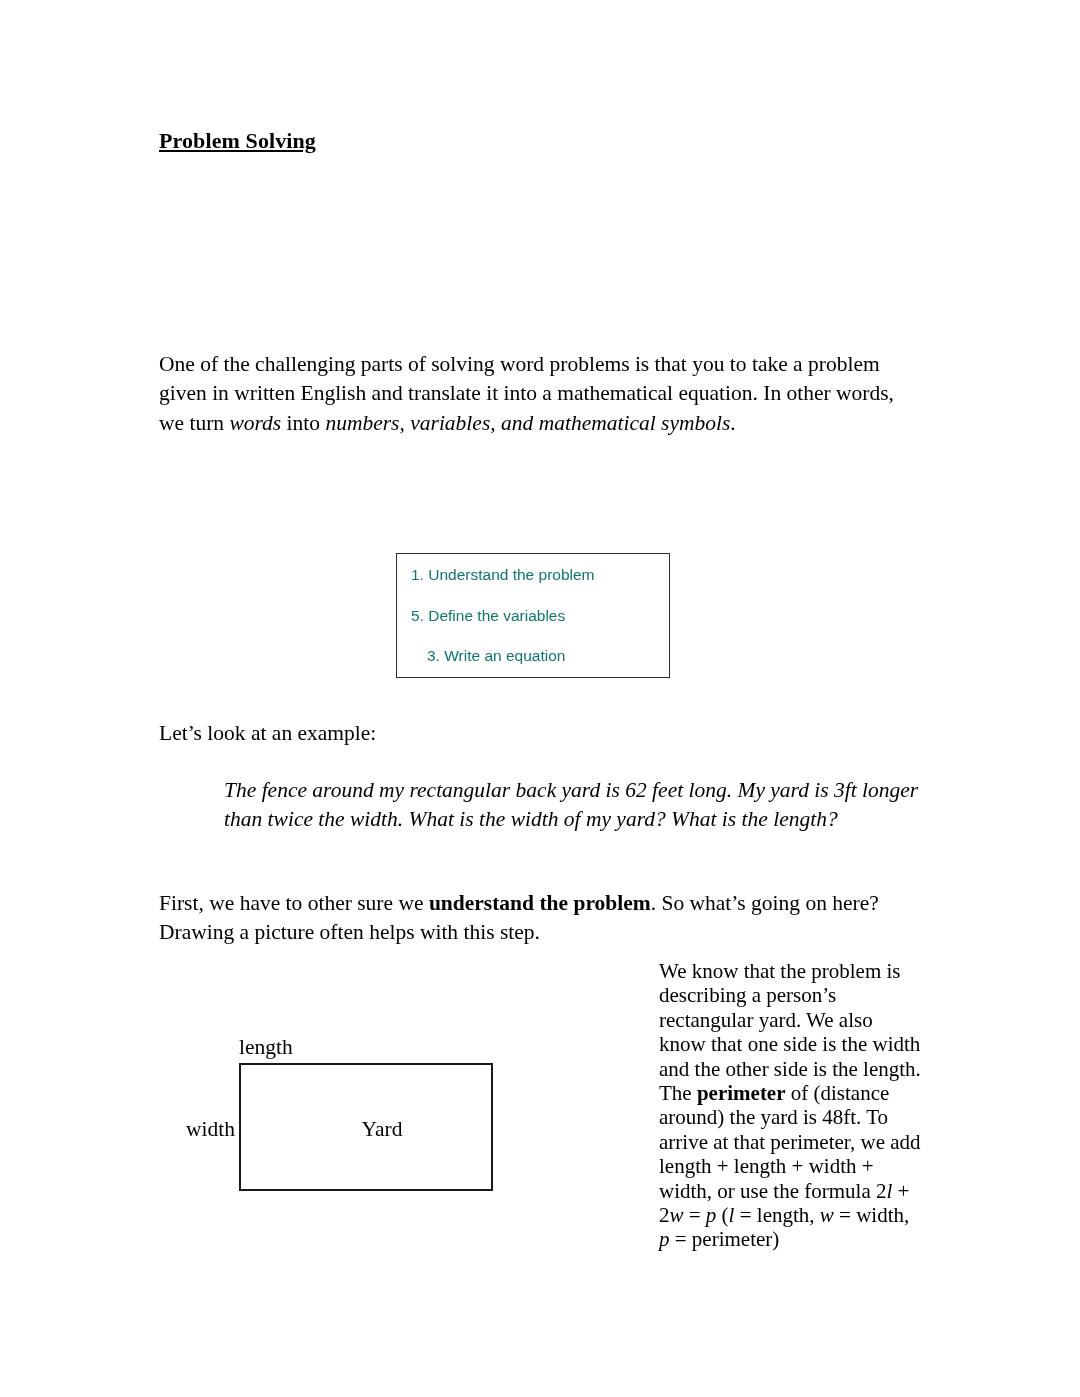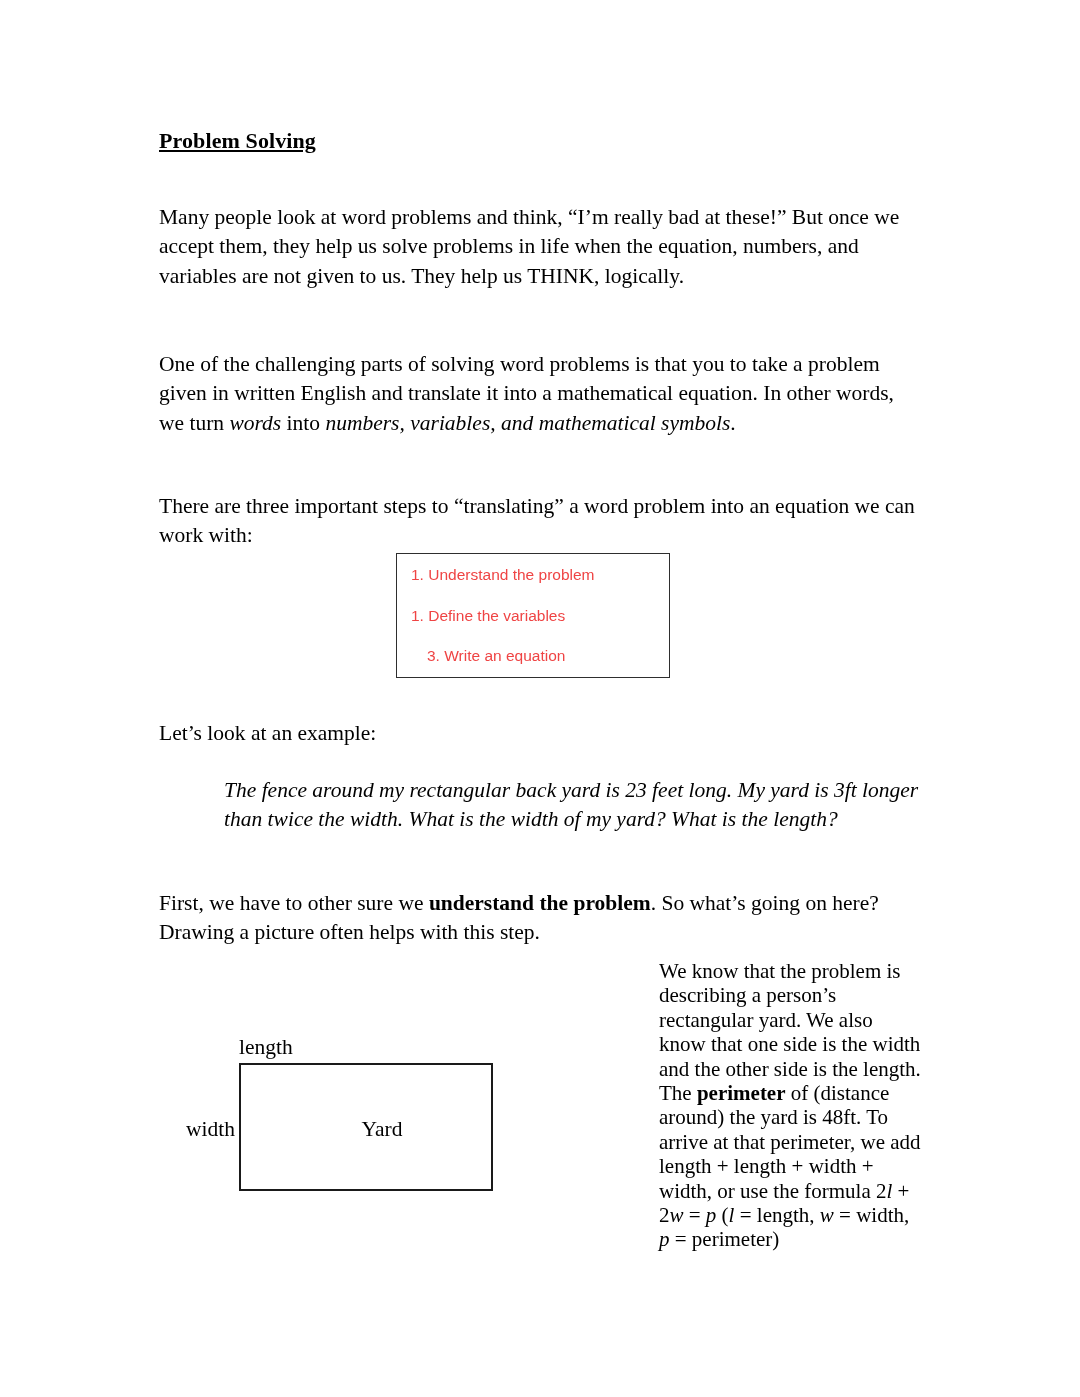--- a/index.html
+++ b/index.html
@@ -61,21 +61,21 @@
     border: 1.5px solid #2e2e2e;
     box-sizing: border-box;
     background: #ffffff;
   }
   .steps-box .step {
     position: absolute;
     left: 14px;
     font-family: "Liberation Sans", "DejaVu Sans", sans-serif;
     font-size: 15.5px;
     line-height: 18px;
-    color: #ef4444;
+    color: #0f766e;
     white-space: nowrap;
   }
   .steps-box .step.s0 { top: 12px; }
   .steps-box .step.s1 { top: 53px; }
   .steps-box .step.s2 { top: 93px; margin-left: 16px; }
 
   
   .diagram {
     position: absolute;
     left: 150px;
@@ -132,44 +132,38 @@
     text-align: left;
   }
 </style>
 </head>
 <body>
 
 <div class="page">
 
   <div class="title">Problem Solving</div>
 
-  <p class="tblock" id="p-intro">
-    <span>Many people look at word problems and think, “I’m really bad at these!” But once we accept them, they help us solve problems in life when the equation, numbers, and variables are not given to us.  They help us THINK, logically.</span>
-  </p>
 
   <p class="tblock" id="p-trans">
     <span>One of the challenging parts of solving word problems is that you to take a problem given in written English and translate it into a mathematical equation.  In other words, we turn </span><em class="it">words</em><span> into </span><em class="it">numbers, variables, and mathematical symbols</em><span>.</span>
   </p>
 
-  <p class="tblock" id="p-steps">
-    <span>There are three important steps to “translating” a word problem into an equation we can work with:</span>
-  </p>
 
   <div class="steps-box">
     <div class="step s0">1. Understand the problem</div>
-    <div class="step s1">1. Define the variables</div>
+    <div class="step s1">5. Define the variables</div>
     <div class="step s2">3. Write an equation</div>
   </div>
 
   <p class="tblock" id="p-example">
     <span>Let’s look at an example:</span>
   </p>
 
   <p class="tblock" id="p-quote">
-    <span>The fence around my rectangular back yard is 23 feet long.  My yard is 3ft longer than twice the width.  What is the width of my yard?  What is the length?</span>
+    <span>The fence around my rectangular back yard is 62 feet long.  My yard is 3ft longer than twice the width.  What is the width of my yard?  What is the length?</span>
   </p>
 
   <p class="tblock" id="p-first">
     <span>First, we have to other sure we </span><strong class="bd">understand the problem</strong><span>.  So what’s going on here?  Drawing a picture often helps with this step.</span>
   </p>
 
   <div class="diagram">
     <div class="label-length">length</div>
     <div class="label-width">width</div>
     <div class="yard-rect"></div>

